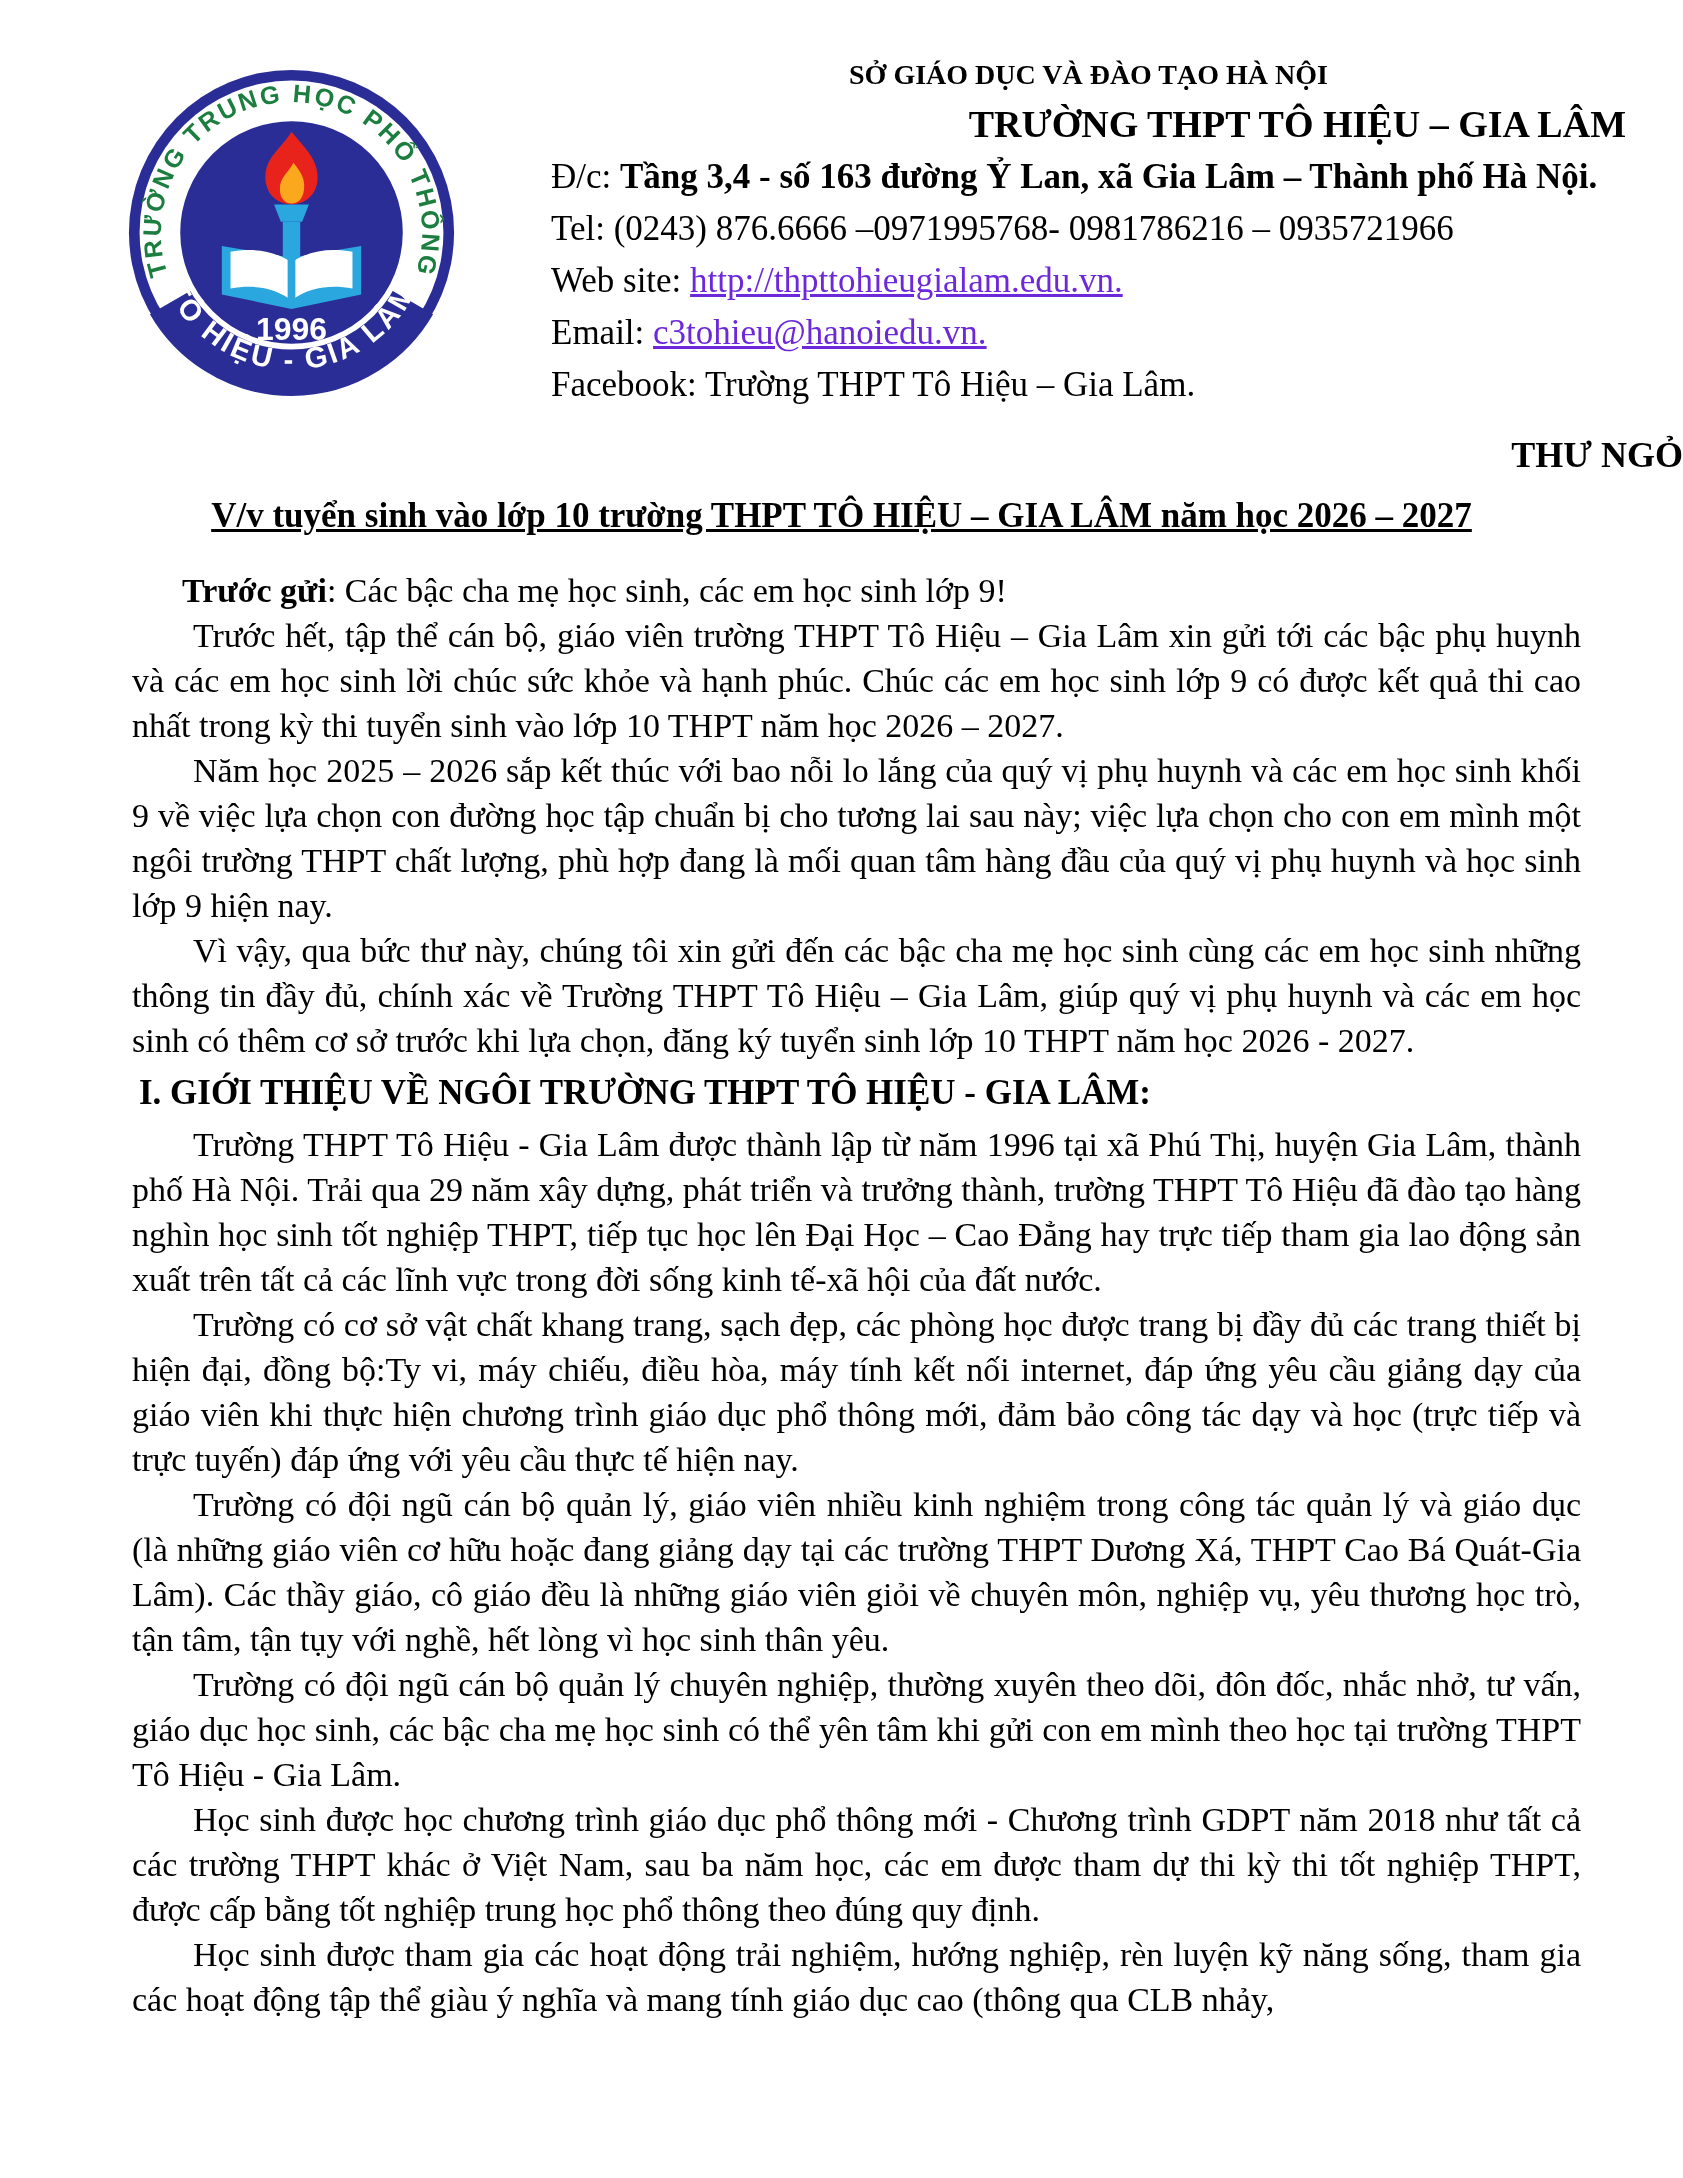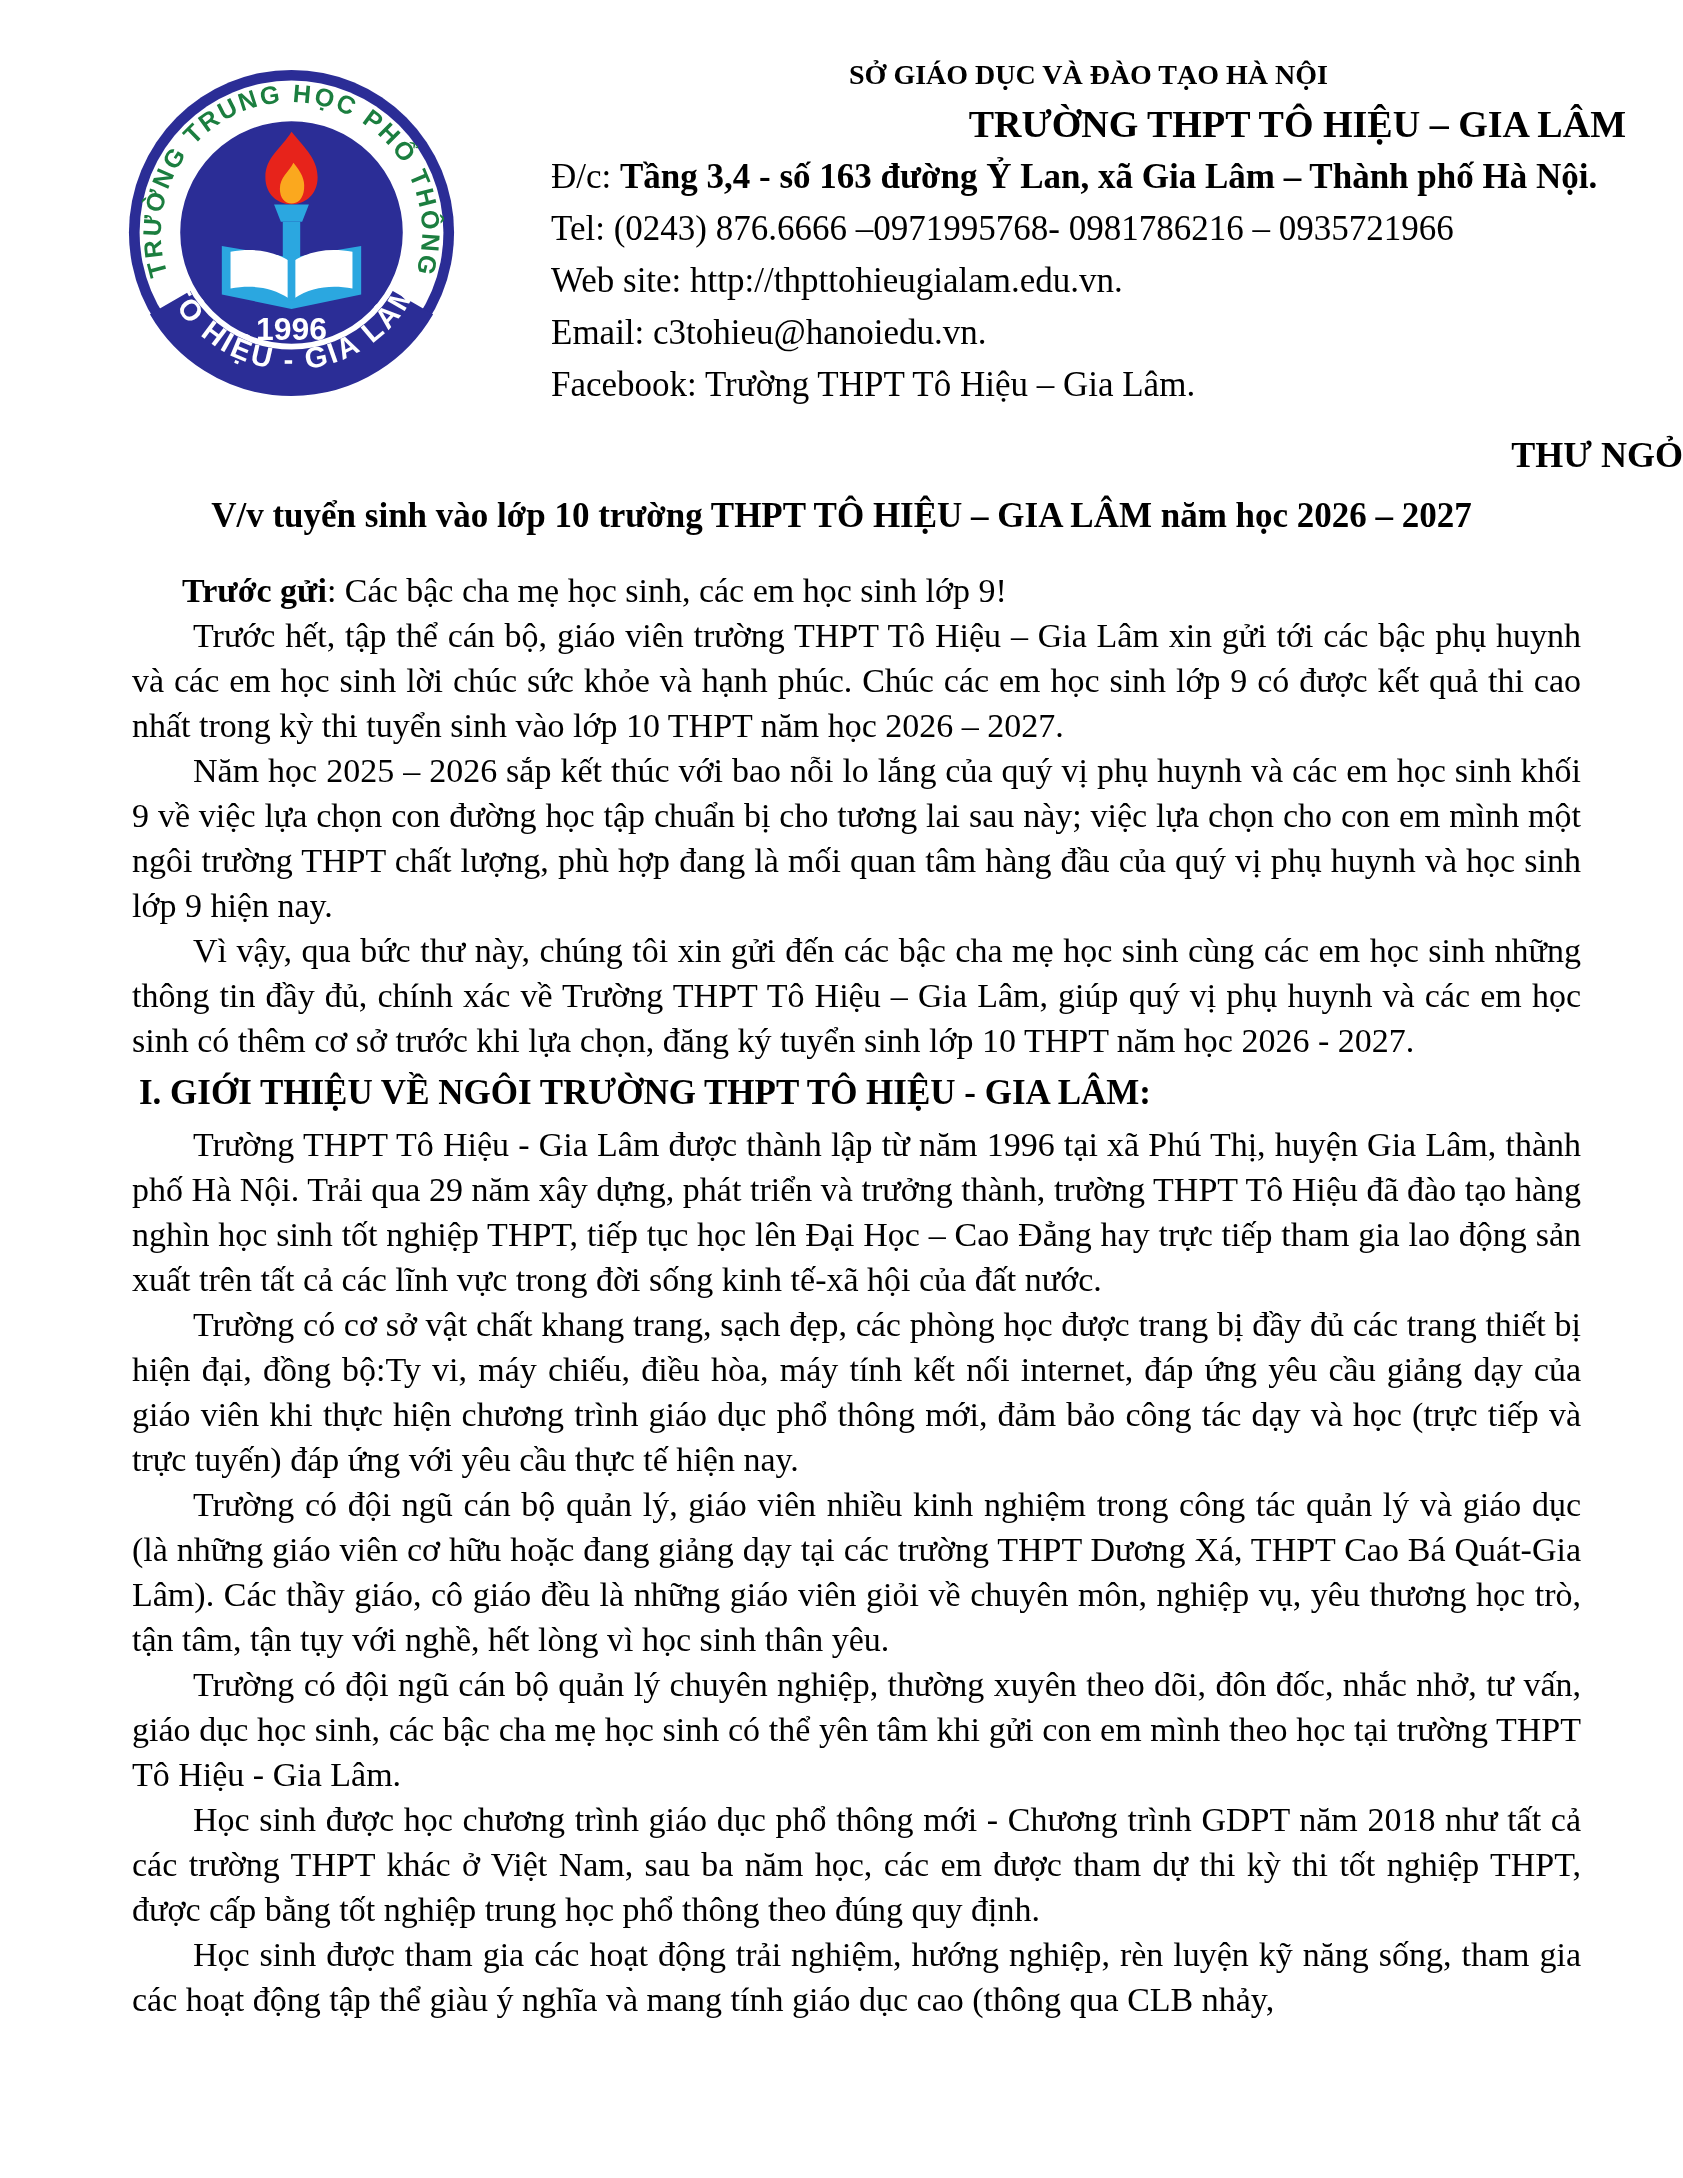--- a/index.html
+++ b/index.html
@@ -10,24 +10,24 @@
   }
   
   .header{display:flex;align-items:flex-start;padding-left:127px;padding-right:57px;}
   .logo-wrap{width:329px;height:329px;flex:none;margin-top:20px;}
   .logo-wrap svg{width:100%;height:100%;display:block;}
   .header-text{flex:1;margin-left:95px;font-size:35px;line-height:52px;}
   .dept{text-align:center;font-weight:bold;font-size:28px;line-height:46px;padding-top:4px;}
   .school{text-align:right;font-weight:bold;font-size:38px;line-height:53px;}
   .hline{text-align:left;}
   .hline b{font-weight:bold;}
-  .link{color:#000000;cursor:pointer;}
+  .link{color:#6d28d9;text-decoration:underline;cursor:pointer;}
   
   .title{text-align:right;font-size:36px;font-weight:bold;margin:16px 0 0 0;line-height:57px;}
-  .subject{text-align:center;font-size:35px;font-weight:bold;margin:8px 0 0 0;line-height:48px;}
+  .subject{text-align:center;font-size:35px;font-weight:bold;margin:8px 0 0 0;line-height:48px;text-decoration:underline;}
   
   .body{margin:28px 102px 0 132px;}
   .body p{margin:0;text-align:justify;text-indent:61px;font-size:34px;line-height:45px;}
   .body p.salutation{text-indent:50px;}
   .sec-heading{font-size:35px;font-weight:bold;margin:7px;text-align:left;line-height:45px;}
 </style>
 </head>
 <body>
 
 <div class="page">

